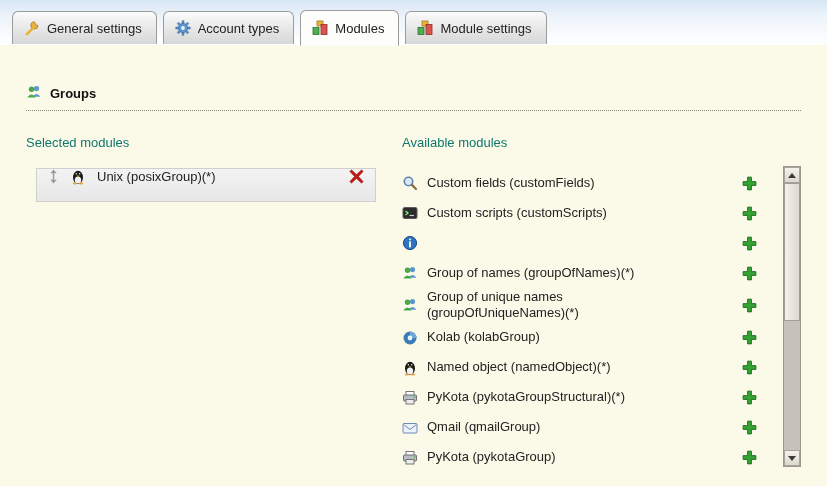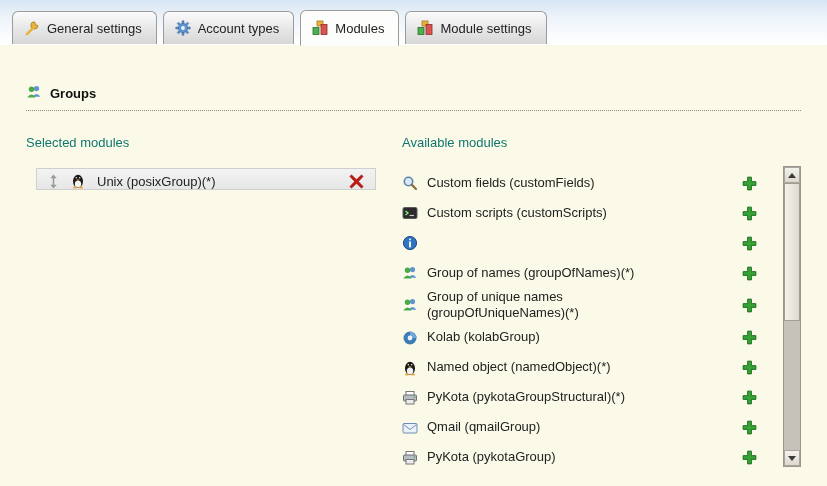--- a/index.html
+++ b/index.html
@@ -45,22 +45,22 @@
     padding-bottom: 7px;
     border-bottom: 1px dotted #8f8f74;
   }
   .columns { display: flex; margin-top: 24px; }
   .col-left { width: 376px; }
   .col-right { flex: 1; position: relative; padding-right: 44px; }
   .col-heading { font-size: 13px; color: #0f766e; margin-bottom: 18px; }
 
   
   .sel-row {
-    margin-left: 10px; width: 340px; height: 22px;
-    display: flex; align-items: flex-end; gap: 11px;
+    margin-left: 10px; width: 340px; height: 34px;
+    display: flex; align-items: flex-start; gap: 11px;
     padding: 0 11px;
     background: linear-gradient(to bottom, #f3f3f3, #e7e7e7);
     border: 1px solid #cfcfcf;
   }
   .sel-label { flex: 1; font-size: 13px; color: #222; }
   .icon-btn { background: none; border: none; padding: 0; cursor: pointer; display: flex; align-items: center; }
   .drag-handle { cursor: grab; display: flex; }
 
   
   .avail-row { display: flex; align-items: center; gap: 9px; min-height: 30px; padding: 1px 0; }

